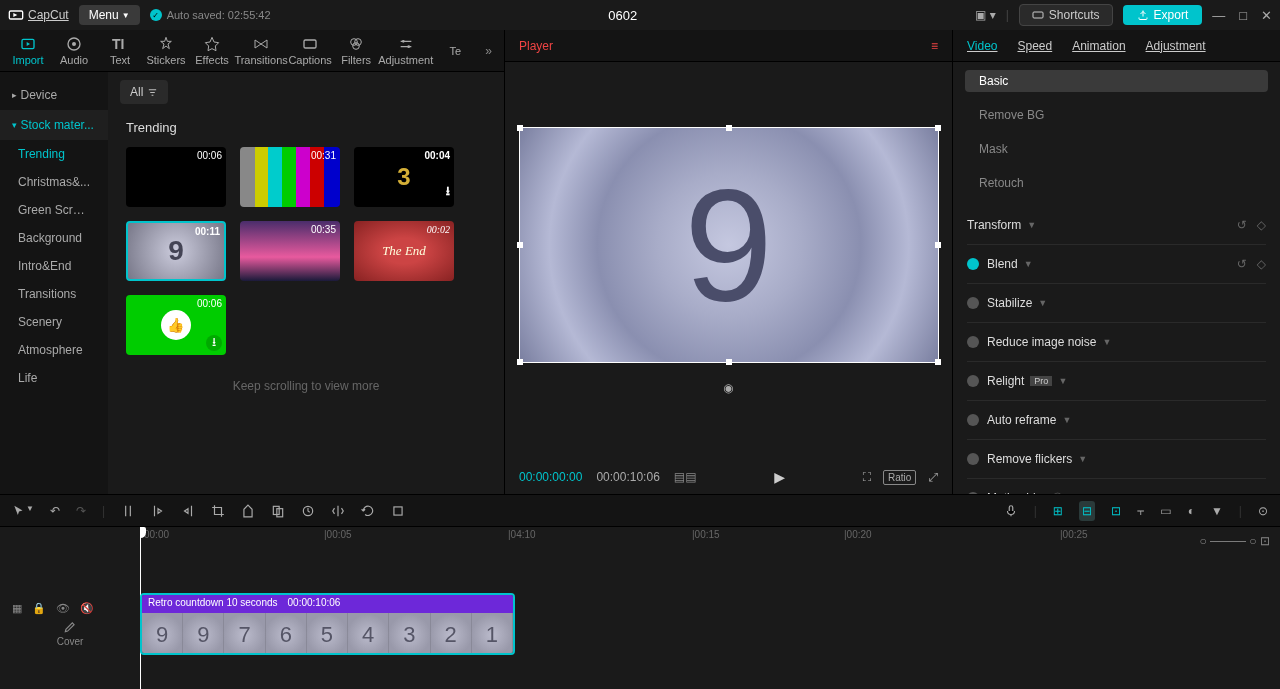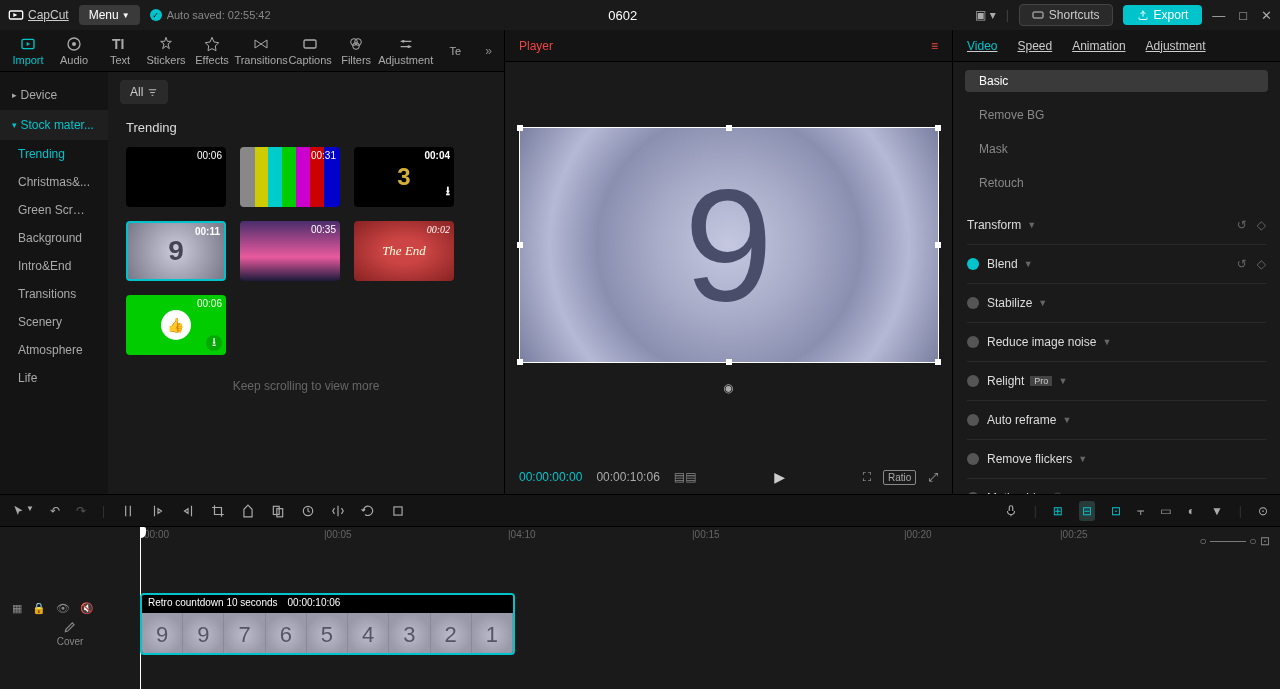--- a/index.html
+++ b/index.html
@@ -102,21 +102,21 @@
 .tl-body { flex: 1; display: flex; }
 .tl-left { width: 140px; display: flex; flex-direction: column; }
 .tl-controls-strip { height:18px; display:flex; align-items:center; gap:10px; padding:0 12px; color:#888; font-size:11px; margin-top: 72px;}
 .cover-btn { display:flex; flex-direction:column; align-items:center; color:#888; cursor:pointer; font-size:10px; margin-top: 3px; gap:2px; }
 .tl-tracks { flex: 1; position: relative; overflow:hidden; }
 .tl-ruler { height: 18px; position: relative; color:#666; font-size:10px; }
 .tl-ruler span { position:absolute; top:2px; }
 .tl-playhead { position:absolute; top:0; bottom:0; width:1px; background:#fff; left:0; }
 .tl-playhead::before { content:''; position:absolute; top:0; left:-5px; width:11px; height:11px; background:#fff; border-radius:2px 2px 50% 50%; }
 .clip-block { position:absolute; top:66px; left:0; width:375px; height:62px; border:2px solid #00c4cc; border-radius:4px; overflow:hidden; background:#1a4a4a; }
-.clip-header { height:18px; background:#000000; color:#fff; font-size:10px; padding:2px 6px; display:flex; gap:10px; }
+.clip-header { height:18px; background:#6d28d9; color:#fff; font-size:10px; padding:2px 6px; display:flex; gap:10px; }
 .clip-frames { height:44px; display:flex; }
 .clip-frames div { flex:1; background:radial-gradient(circle,#bbc 0%,#99a 70%); display:flex; align-items:center; justify-content:center; color:#556; font-size:22px; font-weight:400; border-right:1px solid rgba(0,0,0,0.1); }
 .zoom-ctrl { position:absolute; right:10px; top:7px; color:#888; display:flex; gap:8px; align-items:center; }
 </style>
 </head>
 <body>
 
 <div class="titlebar">
   <div class="logo">
     <svg class="logo-icon" viewBox="0 0 24 24">
@@ -498,21 +498,21 @@
           </svg>
         <span>Cover</span>
       </div>
     </div>
     <div class="tl-tracks">
       <div class="tl-ruler">
         <span style="left:4px">00:00</span>
         <span style="left:184px">|00:05</span>
         <span style="left:368px">|04:10</span>
         <span style="left:552px">|00:15</span>
-        <span style="left:764px">|00:20</span>
+        <span style="left:704px">|00:20</span>
         <span style="left:920px">|00:25</span>
         <span style="left:1140px">|00:30</span>
       </div>
       <div class="tl-playhead"></div>
       <div class="clip-block">
         <div class="clip-header">
             <span>Retro countdown 10 seconds</span>
             <span>00:00:10:06</span>
           </div>
         <div class="clip-frames">

